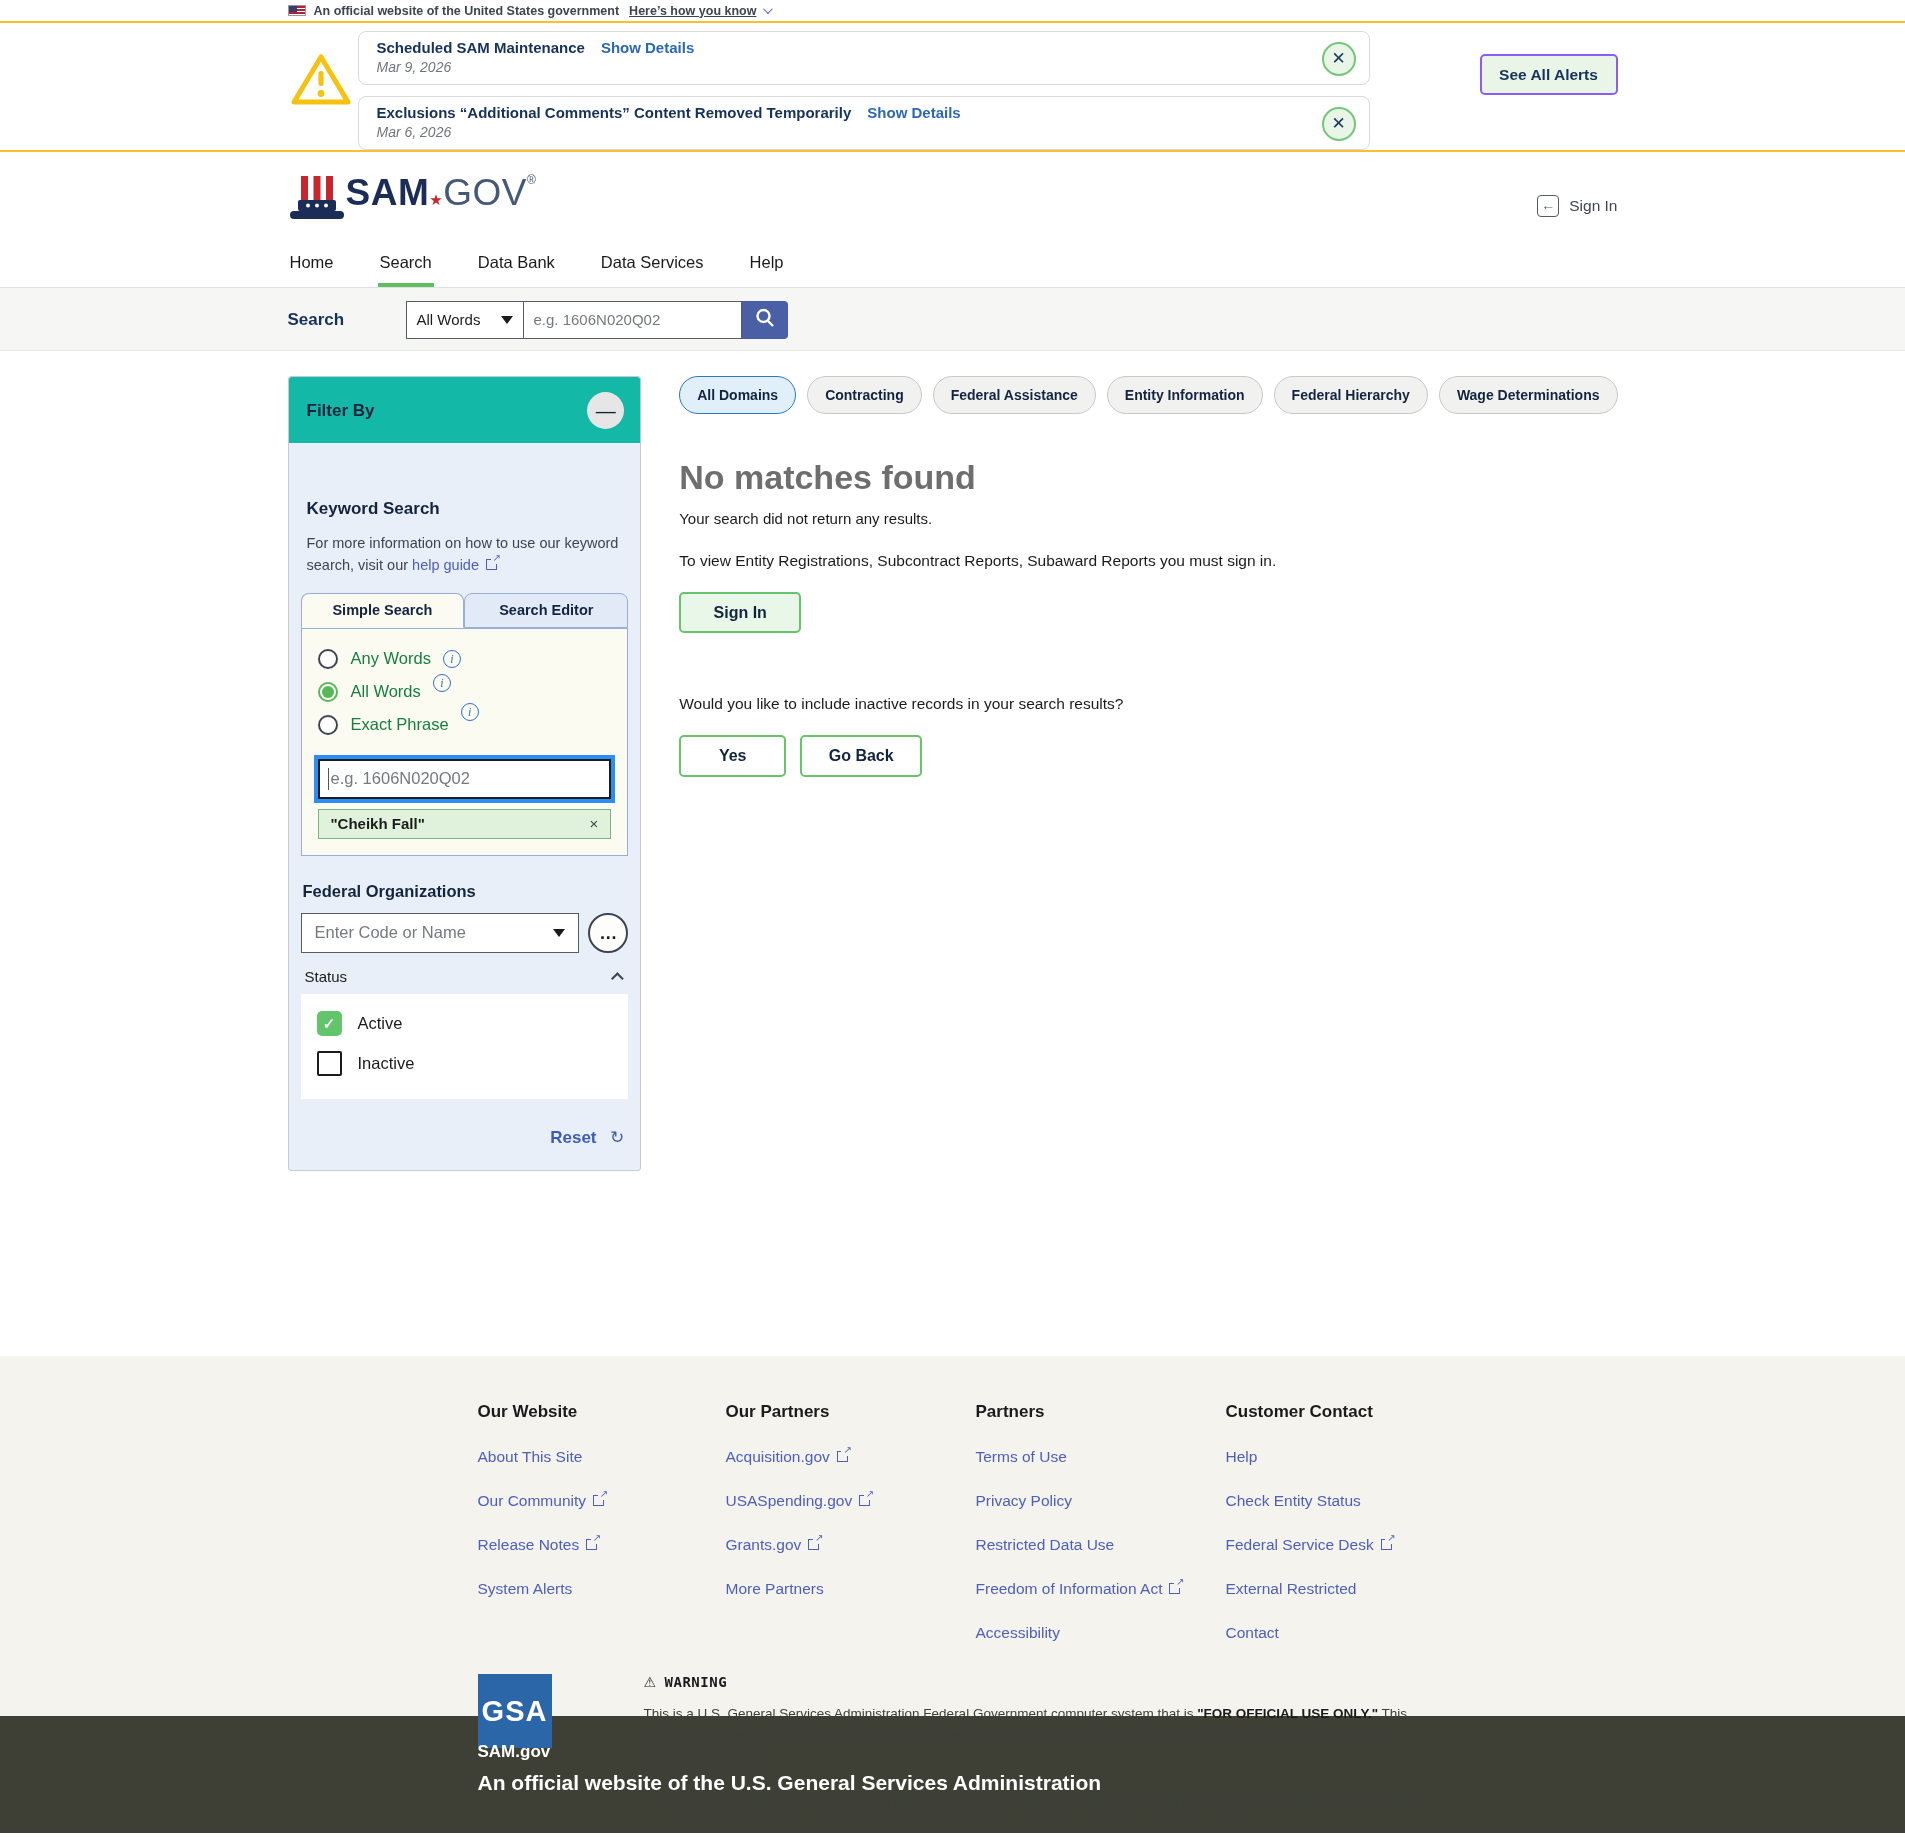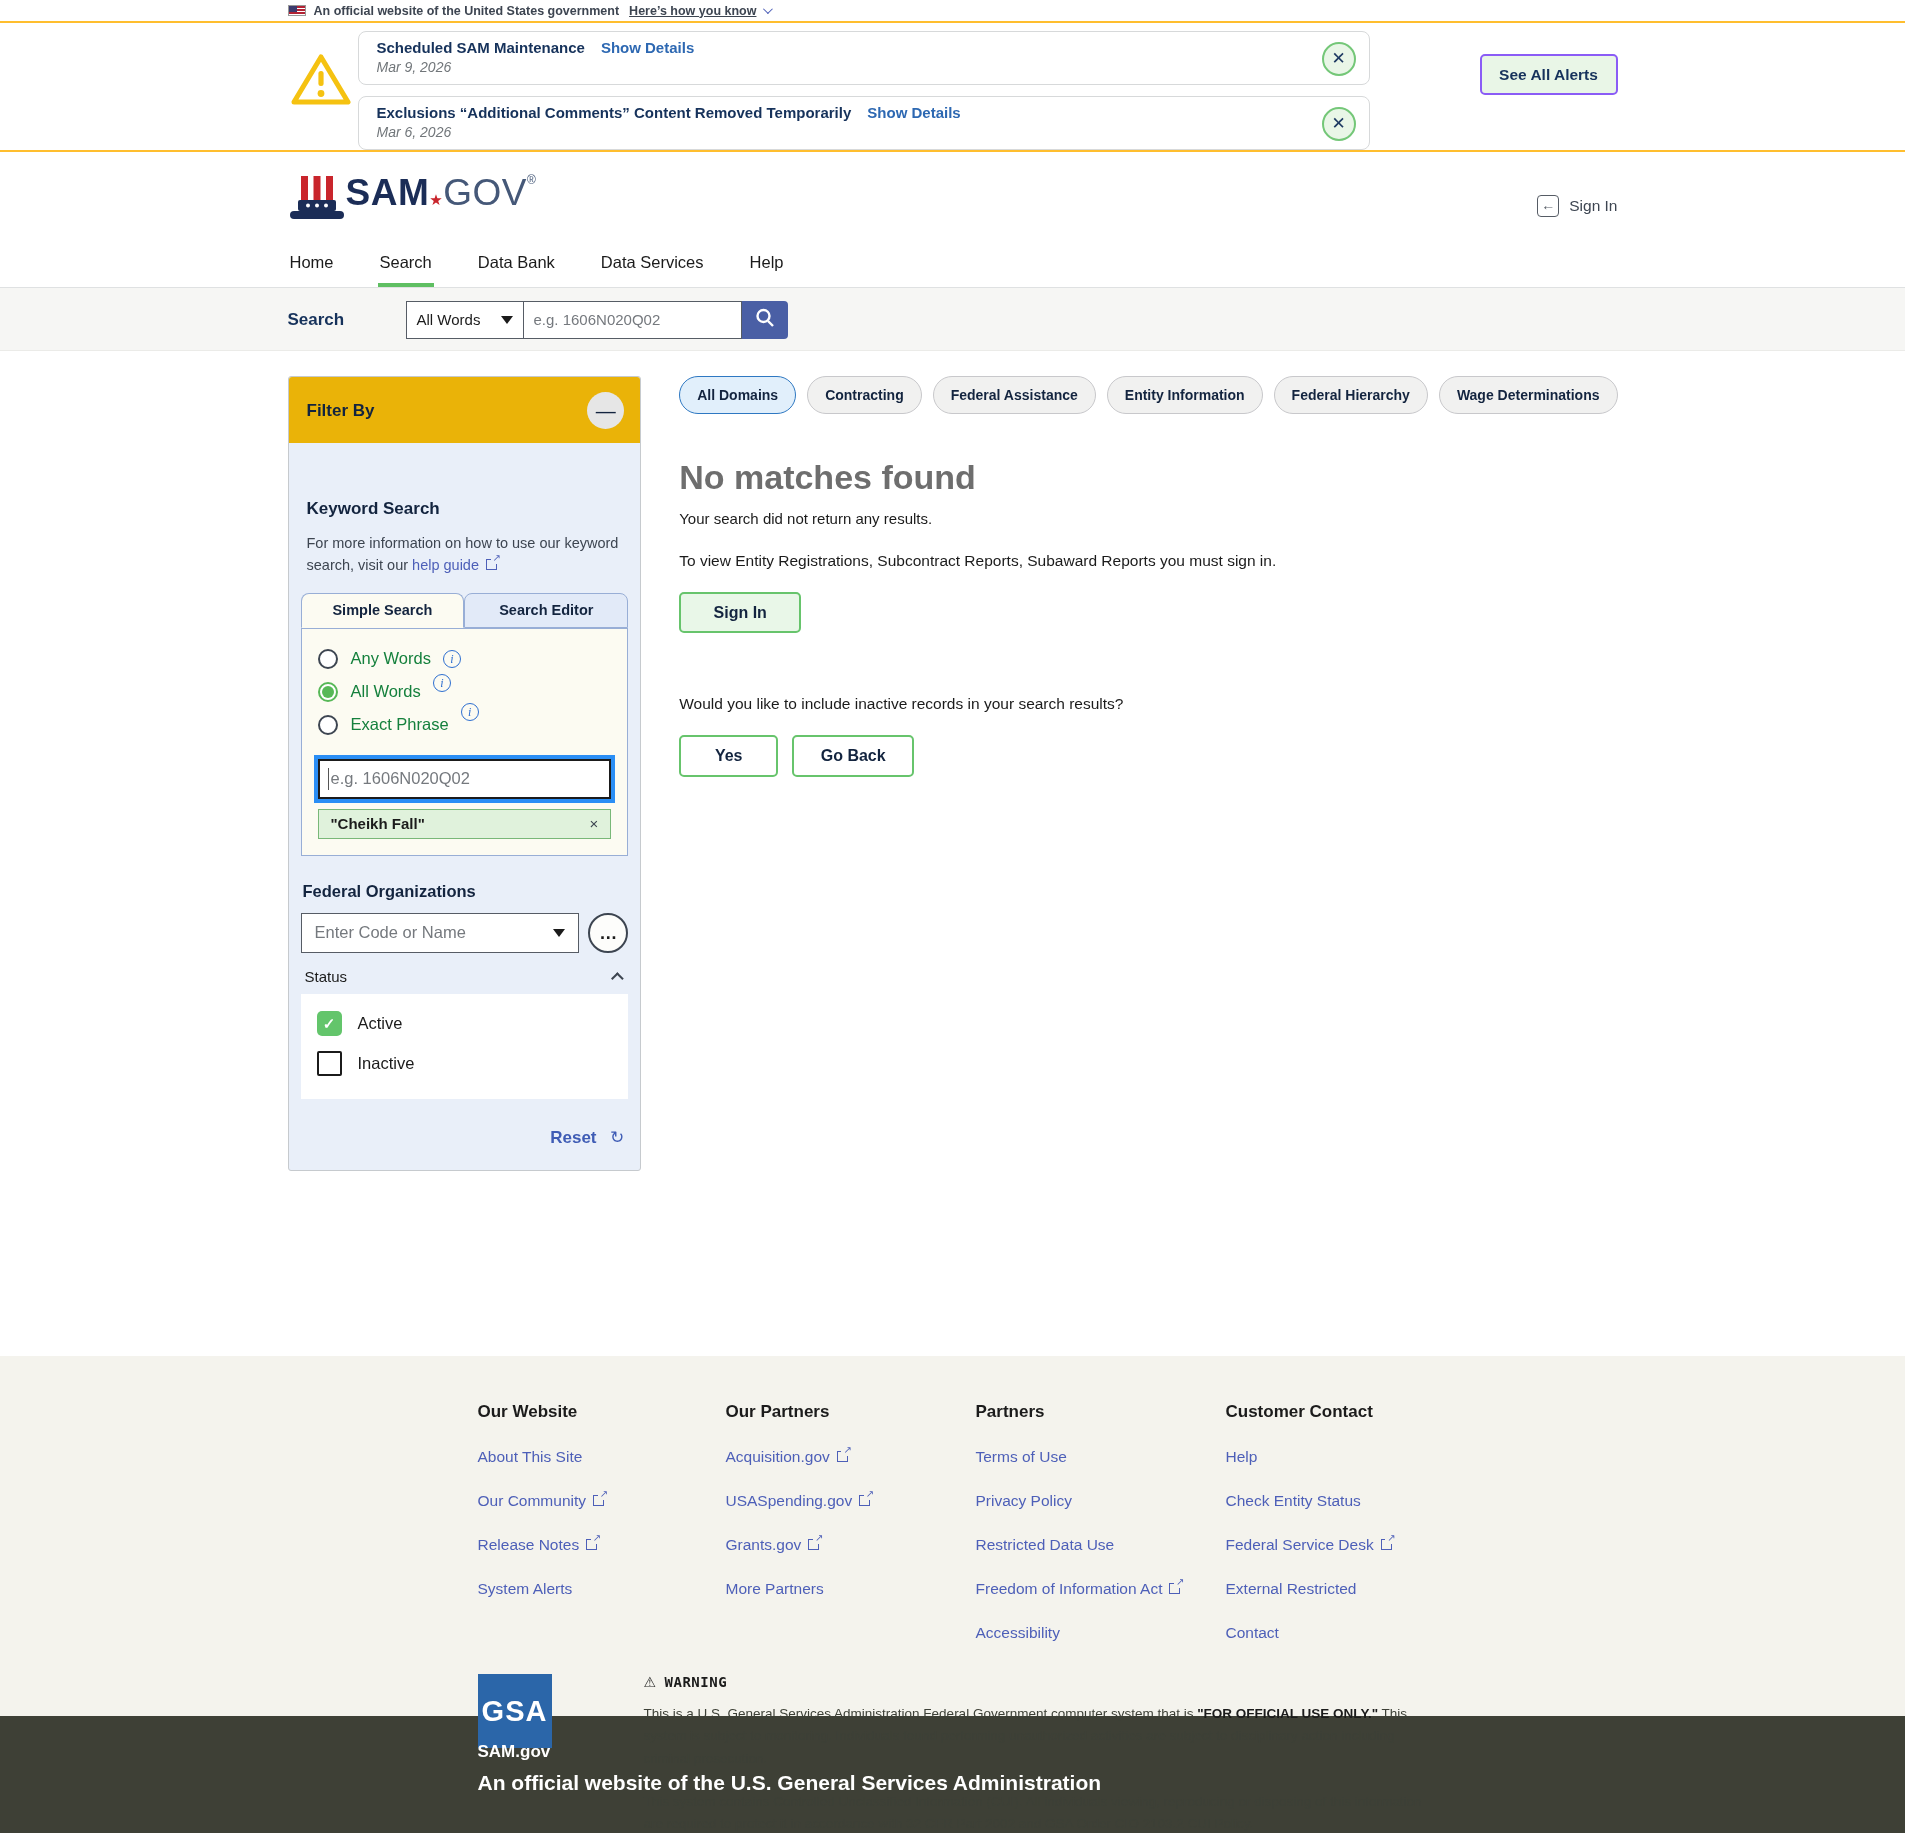--- a/index.html
+++ b/index.html
@@ -55,21 +55,21 @@
   .strip-input { width:218px; height:38px; border:1px solid #565c65; border-left:none; padding:0 10px; font-size:15px; font-family:inherit; color:#1b1b1b; background:#fff; }
   .strip-input::placeholder { color:#75797e; }
   .srch-btn { width:46px; height:38px; background:#4a5fa5; border:none; border-radius:0 4px 4px 0; cursor:pointer; display:flex; align-items:center; justify-content:center; }
 
   
   .main { min-height:1005px; }
   .main .ct { display:flex; gap:38px; padding-top:25px; }
 
   
   .panel { width:410px; border:1px solid #c6cace; border-radius:3px; background:#e9eff9; align-self:flex-start; }
-  .panel-hd { background:#eab308; padding:15px 16px 14px 18px; display:flex; justify-content:space-between; align-items:center; border-radius:3px 3px 0 0; }
+  .panel-hd { background:#14b8a6; padding:15px 16px 14px 18px; display:flex; justify-content:space-between; align-items:center; border-radius:3px 3px 0 0; }
   .panel-hd-title { font-size:17px; font-weight:700; color:#13243f; }
   .collapse-btn { width:37px; height:37px; border-radius:50%; background:#e6e6e6; border:none; color:#13243f; font-size:20px; line-height:1; cursor:pointer; }
   .panel-bd { padding:14px 12px 22px; --ctx:#e9eff9; }
   .kw-head { margin:42px 6px 0; font-size:17px; font-weight:700; color:#13243f; }
   .kw-help { margin:13px 6px 0; font-size:14.5px; color:#3d4551; line-height:1.55; }
   .lnk { color:#4d5fb8; text-decoration:none; cursor:pointer; }
   .ext { display:inline-block; width:11px; height:11px; border:1.5px solid currentColor; position:relative; margin-left:7px; }
   .ext::before { content:"\2197"; position:absolute; top:-7px; right:-5px; font-size:10px; line-height:1; background:var(--ctx,#f4f3ed); padding:0 0 1px 2px; }
   .tabs { display:flex; margin:16px 0 0; }
   .tab { flex:1; height:35px; border:1px solid #98aed6; border-radius:8px 8px 0 0; font-size:14.5px; font-weight:700; color:#13243f; display:flex; align-items:center; justify-content:center; cursor:pointer; background:#e2eaf8; }
@@ -111,21 +111,21 @@
   .pill { height:38px; border-radius:19px; padding:0 17px; display:flex; align-items:center; font-size:14px; font-weight:700; color:#13243f; background:#f1f1f0; border:1px solid #c8c8cb; cursor:pointer; white-space:nowrap; }
   .pill.sel { background:#e1effb; border-color:#2e78c2; }
   .nm-title { margin-top:44px; font-size:34px; font-weight:700; color:#6e6e6e; }
   .nm-sub { margin-top:13px; font-size:15px; color:#1b1b1b; }
   .nm-note { margin-top:22px; font-size:15.5px; color:#1b1b1b; width:690px; line-height:1.5; }
   .btn-green-lite { background:#e9f7e8; border:2px solid #67c46c; border-radius:5px; font-family:inherit; font-size:16px; font-weight:700; color:#13243f; cursor:pointer; }
   .btn-white { background:#fff; border:2px solid #67c46c; border-radius:5px; font-family:inherit; font-size:16px; font-weight:700; color:#13243f; cursor:pointer; }
   .signin-btn { margin-top:20px; width:122px; height:41px; }
   .inactive-q { margin-top:62px; font-size:15.5px; }
   .qa-row { margin-top:22px; display:flex; gap:14px; }
-  .yes-btn { width:99px; height:42px; }
+  .yes-btn { width:107px; height:42px; }
   .goback-btn { width:122px; height:42px; }
 
   
   .footer { background:#f4f3ed; height:360px; padding-top:46px; --ctx:#f4f3ed; }
   .fcols { display:flex; padding-left:190px; }
   .fcol { width:250px; }
   .fcol:nth-child(1){ width:248px; }
   .fcol-h { font-size:17px; font-weight:700; color:#1b1b1b; margin-bottom:26px; }
   .flink { display:block; font-size:15.5px; color:#4d5fb8; text-decoration:none; margin-bottom:26px; cursor:pointer; }
   .gsa-row { display:flex; padding-left:190px; margin-top:6px; }

